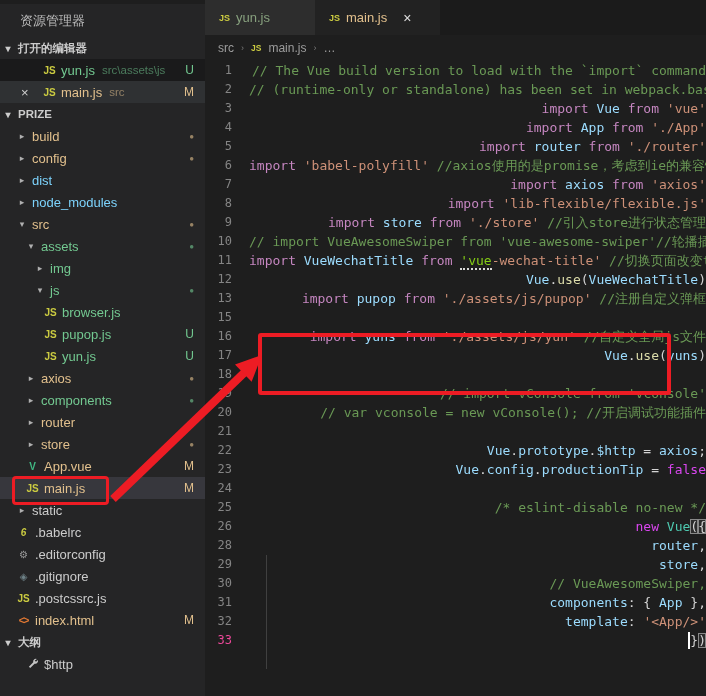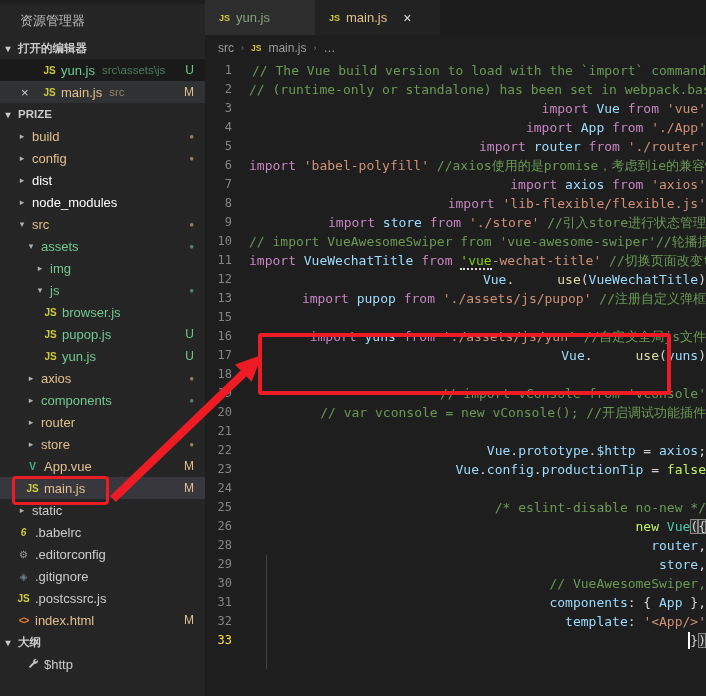--- a/index.html
+++ b/index.html
@@ -27,42 +27,42 @@
   .ic-html { color:#e37933; font-weight:bold; font-size:10px; letter-spacing:-1px; }
   .row .lbl { margin-left:2px; }
   .row .desc { margin-left:7px; font-size:11.5px; opacity:0.55; }
   .row .badge { margin-left:auto; margin-right:11px; font-size:12px; flex:none; }
   .badge.dot { font-size:8px; opacity:0.6; }
   .row .close { position:absolute; left:21px; color:#d0d0d0; font-size:13px; }
   .bg-dark { background:#1a1a1b; }
   .bg-oesel { background:#2f3133; }
   .bg-sel  { background:#37373d; }
   .col-gold { color:#e2c08d; } .col-green { color:#73c991; }
-  .col-gray { color:#ffffff; } .col-def { color:#cccccc; }
+  .col-gray { color:#7dd3fc; } .col-def { color:#cccccc; }
   
   .editor { position:absolute; left:205px; top:0; right:0; bottom:0; background:#1e1e1e; }
   .tabs { height:35px; background:#1b1b1b; display:flex; }
   .tab { height:35px; display:flex; align-items:center; padding:0 14px; font-size:13px; }
   .tab .ic-js { margin-right:6px; font-size:9px; }
   .tab-inactive { width:110px; background:#2d2d2d; color:#87a07e; }
   .tab-active { width:125px; background:#222222; color:#e2c08d; }
   .tab .tclose { margin-left:16px; color:#e0e0e0; font-size:14px; }
   .breadcrumb { height:26px; display:flex; align-items:center; gap:7px;
     color:#9d9d9d; font-size:12px; padding-left:13px; }
   .breadcrumb .sep { font-size:9px; color:#7a7a7a; }
   .breadcrumb .ic-js { font-size:8.5px; }
   .code { position:absolute; top:61px; left:0; right:0; bottom:0;
     font-family:"DejaVu Sans Mono", monospace; font-size:13px; line-height:19px; }
   .cl { display:flex; height:19px; }
   .ln { width:44px; flex:none; text-align:right; padding-right:17px;
     color:#858585; font-size:12px; line-height:19px; }
-  .ln.cur-ln { color:#fde047; }
+  .ln.cur-ln { color:#ec4899; }
   .ct { flex:1; white-space:pre; overflow:hidden;text-align:right; }
-  .c { color:#6a9955; } .k { color:#c586c0; } .k2 { color:#bef264; }
-  .v { color:#9cdcfe; } .t { color:#4ec9b0; } .f { color:#dcdcaa;margin-left:43px; }
+  .c { color:#6a9955; } .k { color:#c586c0; } .k2 { color:#d946ef; }
+  .v { color:#9cdcfe; } .t { color:#4ec9b0; } .f { color:#dcdcaa; }
   .s { color:#ce9178; } .p { color:#d4d4d4; }
   .sh { color:#84cc16; border-bottom:2px dotted #d8d8d8; }
   .bm { color:#d4d4d4; box-shadow:inset 0 0 0 1px #888; background:rgba(130,130,130,0.15); }
   .cur { display:inline-block; width:0; border-left:2px solid #ffffff; height:17px;
     vertical-align:middle; margin-bottom:2px; }
   .indent-guide { position:absolute; left:61px; top:494px; width:1px; height:114px; background:#404040; }
   
   .anno { position:absolute; pointer-events:none; z-index:50; }
   .rect-editor { left:258px; top:333px; width:413px; height:62px;
     border:4px solid #ed1c24; border-radius:3px; }

